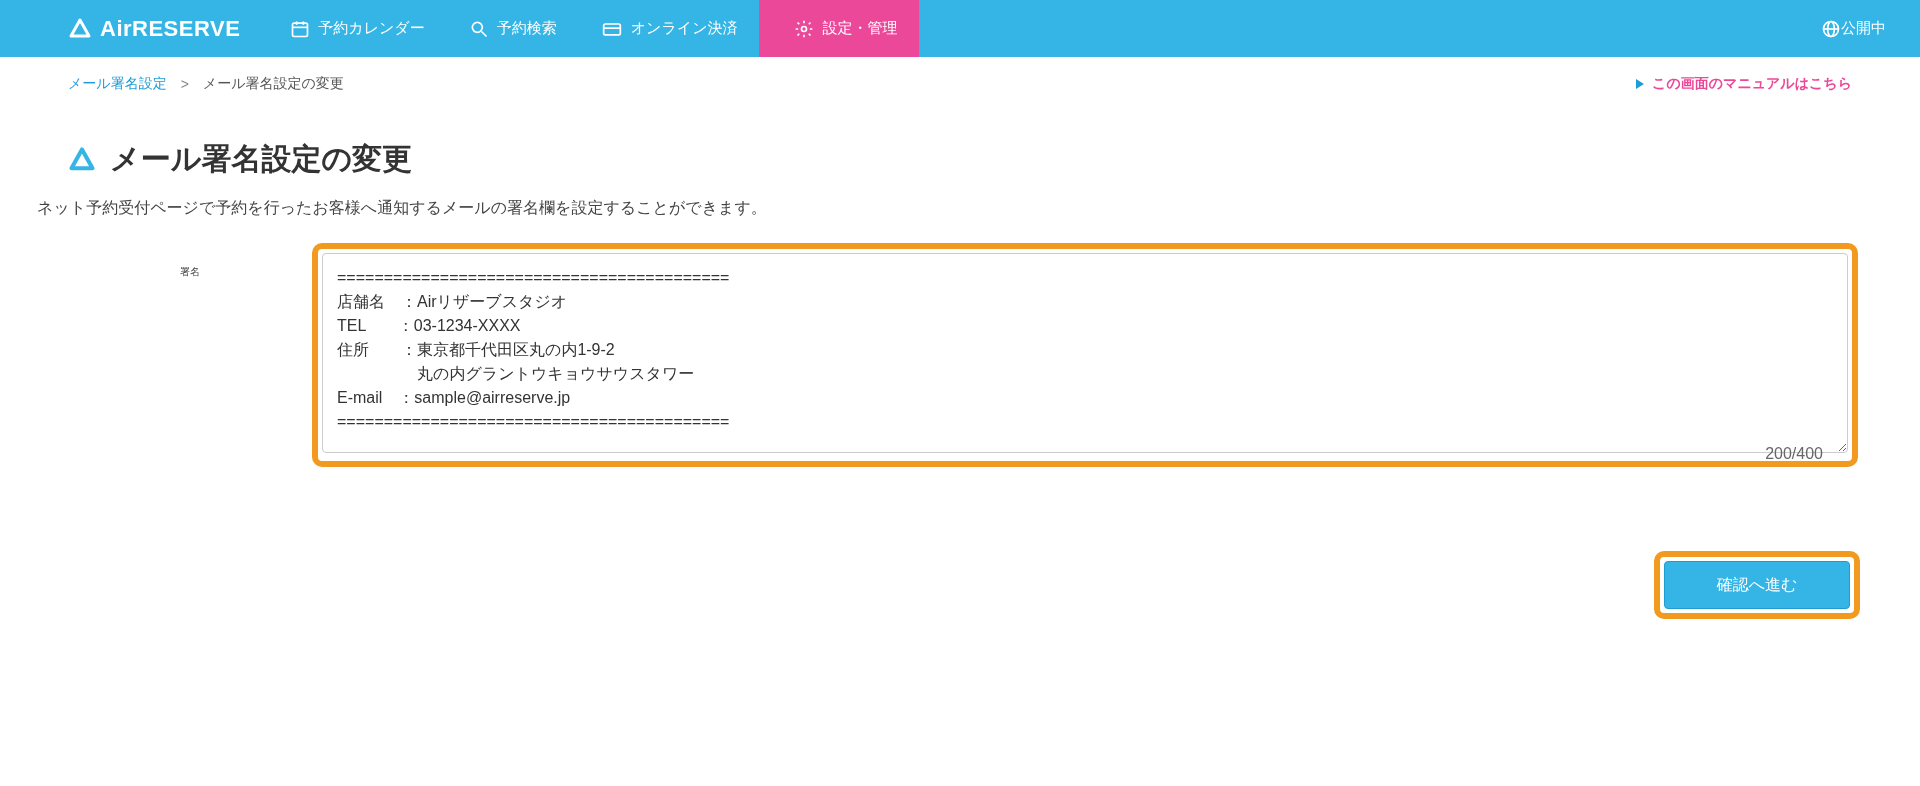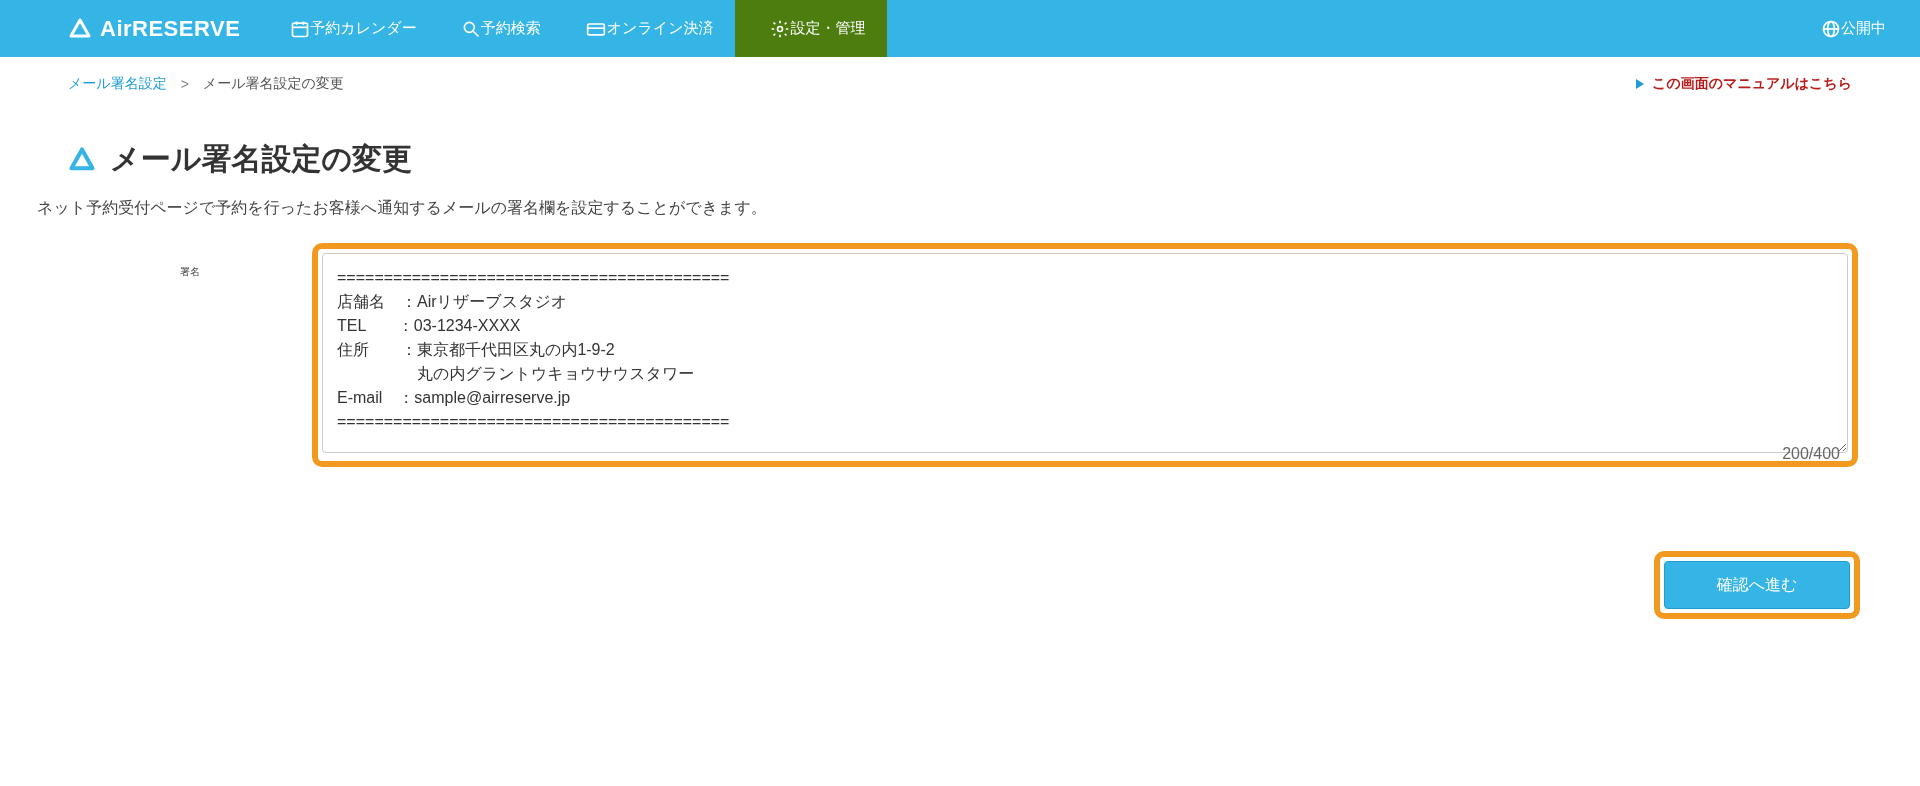--- a/index.html
+++ b/index.html
@@ -32,24 +32,25 @@
     color:#fff;
     white-space: nowrap;
     justify-content: space-between;
   }
   .logo svg { margin-right: 8px; }
   .nav { display:flex; }
   .nav-item {
     display:flex;
     align-items:center;
     padding: 0 22px;
+    gap:8px;
     cursor:pointer;
     white-space:nowrap;
   }
-  .nav-item.active { background:#4d7c0f;padding-left:35px; }
+  .nav-item.active { background:#ec4899;padding-left:35px; }
   .header-spacer { flex:1; }
   .status {
     display:flex;
     align-items:center;
     padding: 0 34px 0 18px;
     gap:0;
     white-space:nowrap;
   }
   .icon-box { display:inline-flex; align-items:center; justify-content:center; }
 
@@ -60,21 +61,21 @@
     justify-content:space-between;
     padding: 18px 68px 8px 68px;
     font-size:14px;
   }
   .breadcrumb { display:flex; align-items:center; gap:14px; }
   .bc-link { color:#1e9cd7; cursor:pointer; }
   .bc-sep { color:#888; }
   .bc-current { color:#555; }
   .manual-link {
     display:flex; align-items:center; gap:6px;
-    color:#b91c1c; font-size:14px; cursor:pointer;
+    color:#ec4899; font-size:14px; cursor:pointer;
     font-weight:600;
   }
 
   
   .title-row {
     display:flex; align-items:center; gap:14px;
     padding: 38px 68px 12px 68px;
   }
   .title-row h1 { font-size:30px; font-weight:700; color:#333; }
   .desc {
@@ -113,21 +114,21 @@
     line-height:1.5;
     font-family:inherit;
     border:1px solid #ccc;
     border-radius:4px;
     resize:both;
     outline:none;
     color:#333;
   }
   .counter {
     position:absolute;
-    right:12px;
+    right:29px;
     bottom:-2px;
     font-size:16px;
     color:#666;
     background:transparent;
   }
 
   
   .footer {
     display:flex;
     justify-content:flex-end;

